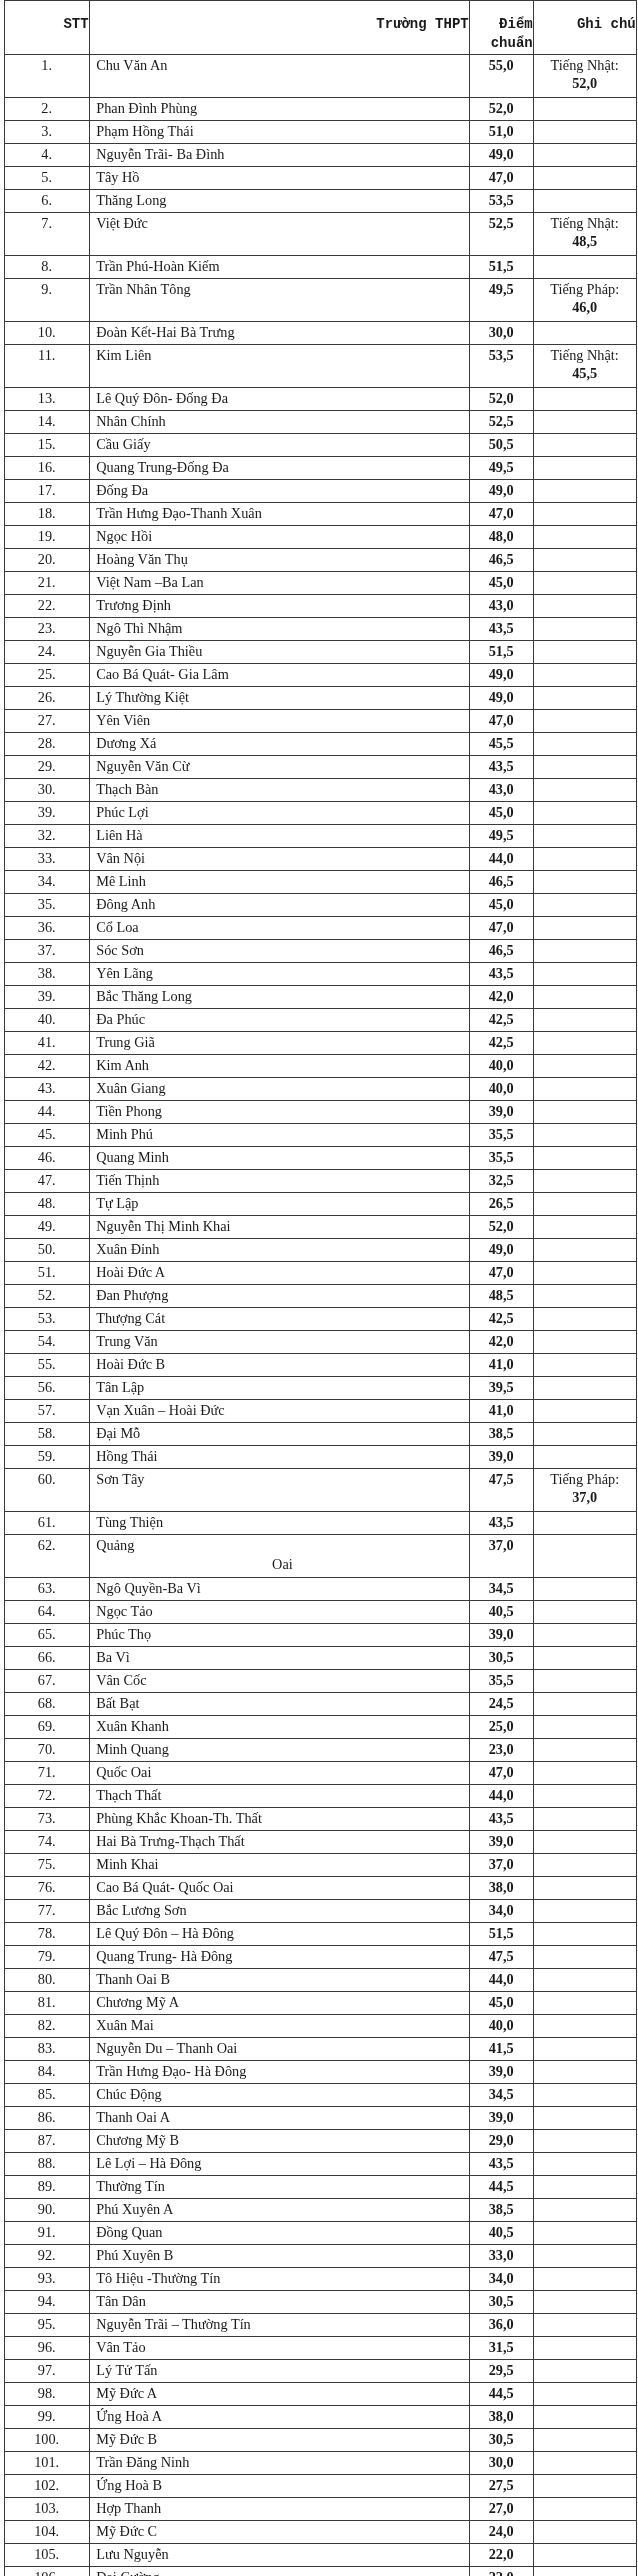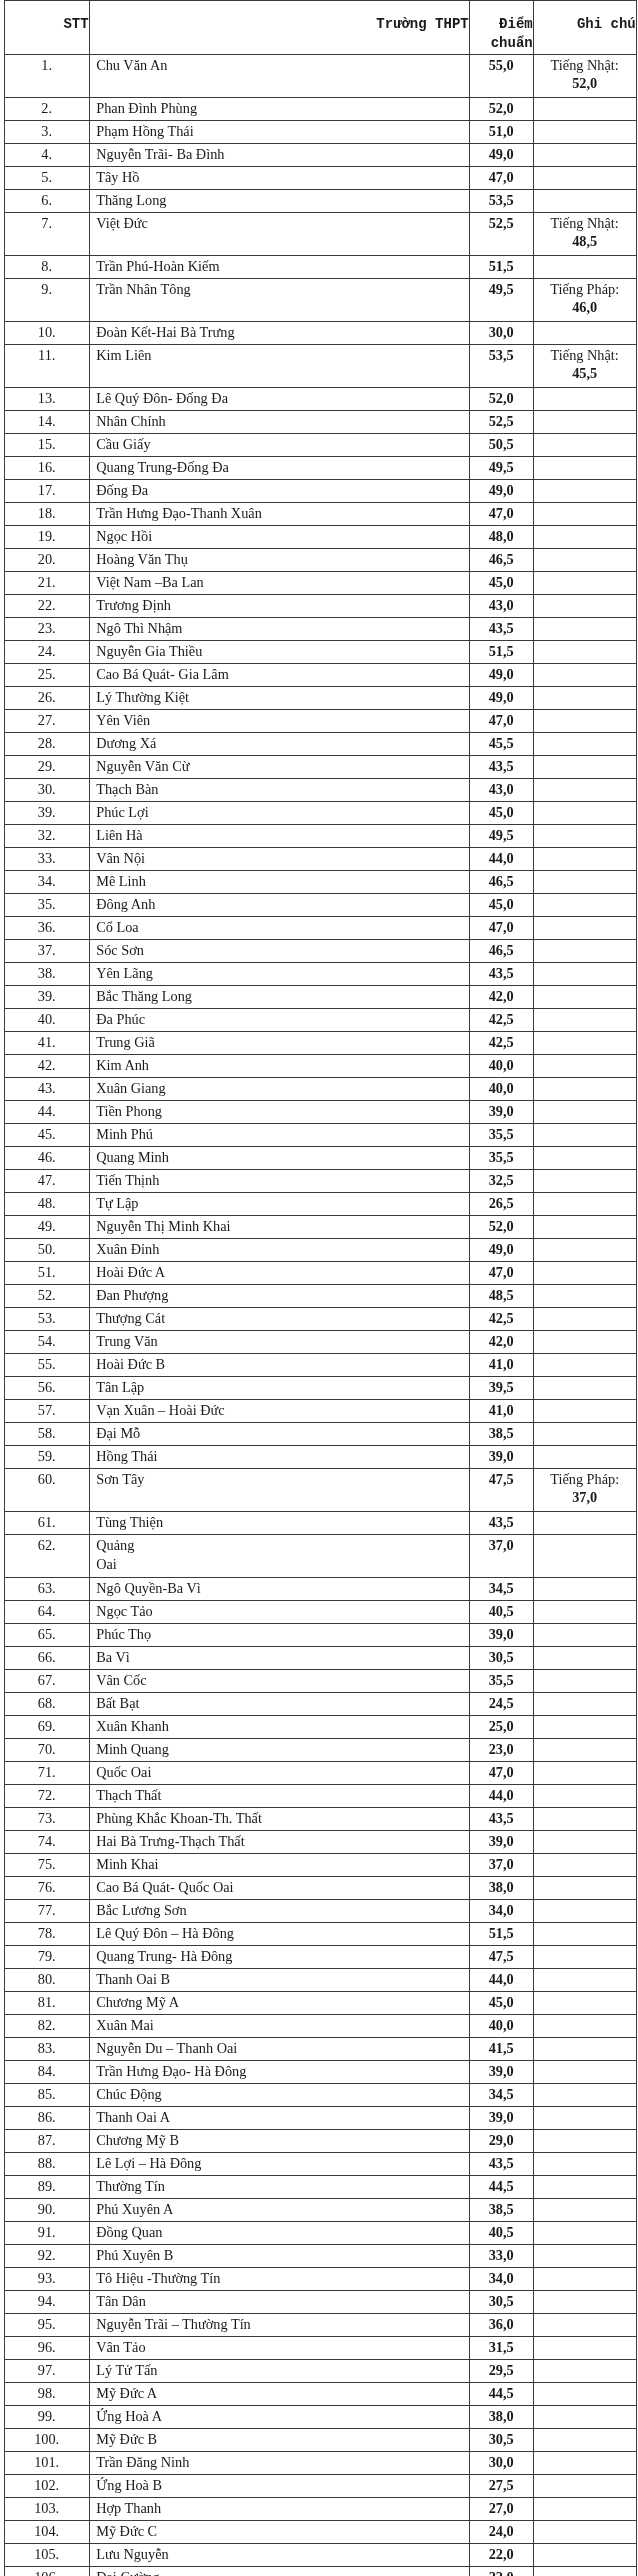--- a/index.html
+++ b/index.html
@@ -433,21 +433,21 @@
         <tr>
           <td class="stt">61.</td>
           <td class="name">Tùng Thiện</td>
           <td class="score">43,5</td>
           <td class="note"></td>
         </tr>
         <tr class="tall">
           <td class="stt">62.</td>
           <td class="name">
             <span style="display: block;">Quảng</span>
-            <span style="display: block;">Oai</span>
+            <span style="display: block; text-align: center;">Oai</span>
           </td>
           <td class="score">37,0</td>
           <td class="note"></td>
         </tr>
         <tr>
           <td class="stt">63.</td>
           <td class="name">Ngô Quyền-Ba Vì</td>
           <td class="score">34,5</td>
           <td class="note"></td>
         </tr>

